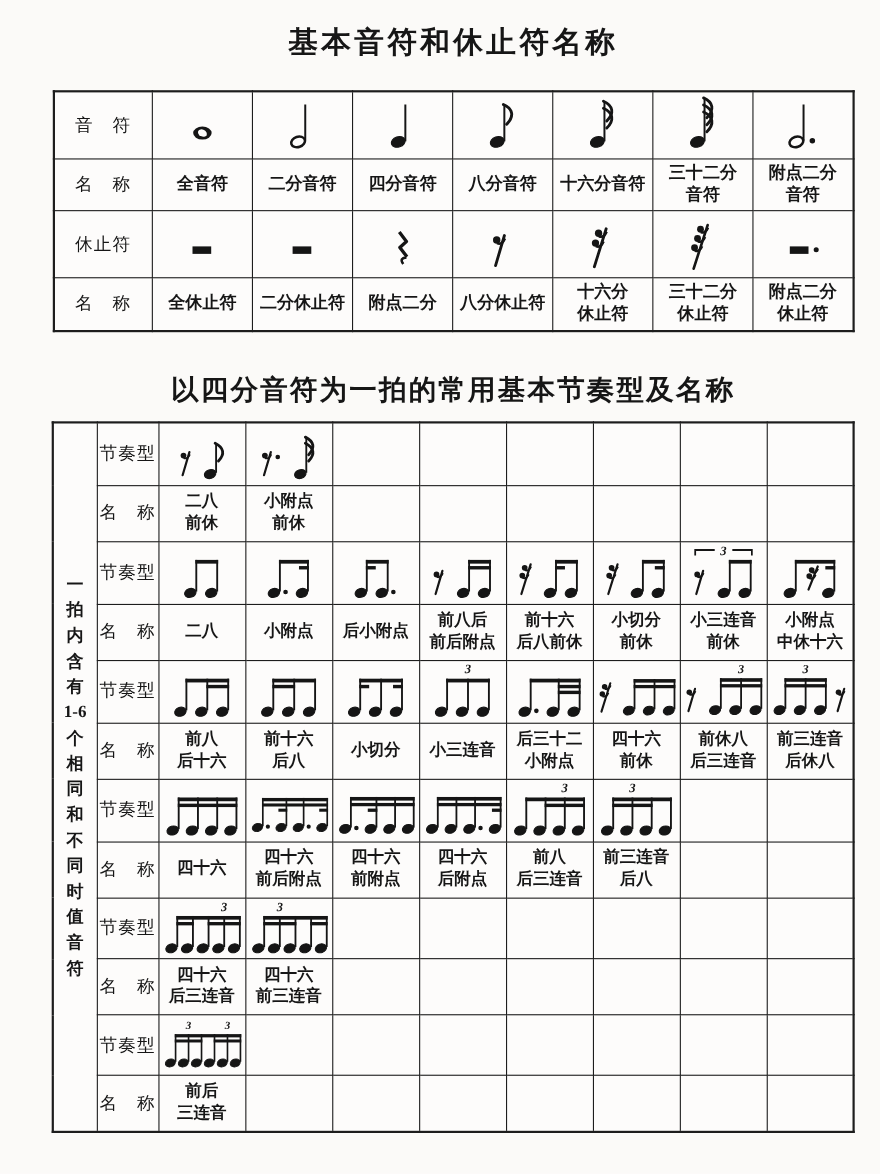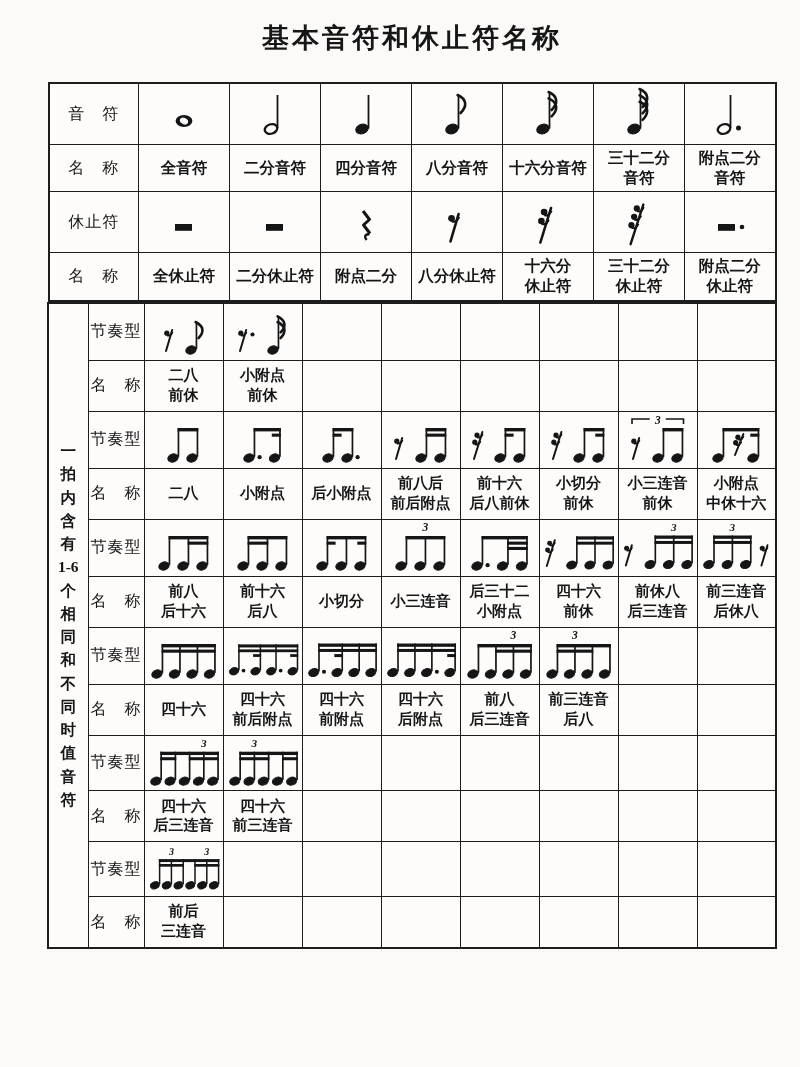--- a/index.html
+++ b/index.html
@@ -170,20 +170,21 @@
           <td class="txt">十六分
 休止符</td>
           <td class="txt">三十二分
 休止符</td>
           <td class="txt">附点二分
 休止符</td>
         </tr>
       </tbody>
   </table>
 
+  <h2 class="title">以四分音符为一拍的常用基本节奏型及名称</h2>
 
   <table class="t2">
     <colgroup>
         <col style="width:40px">
         <col style="width:56px">
         <col span="8" style="width:79px">
       </colgroup>
     <tbody id="t2-body">
         <tr style="height: 55px;">
           <td rowspan="12" class="side-cell">

